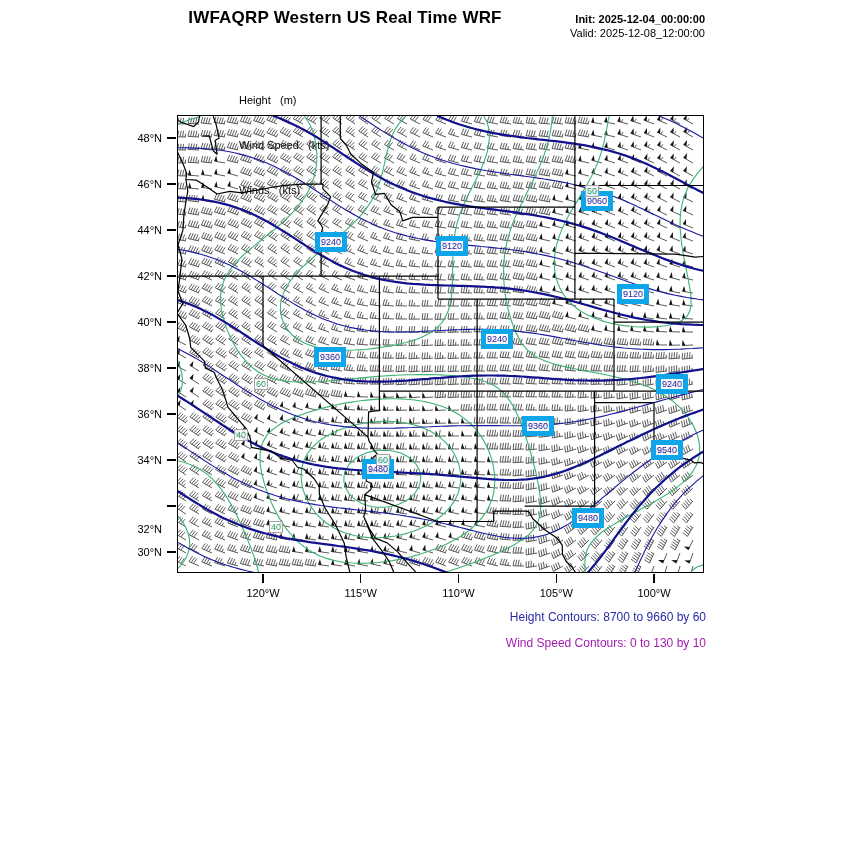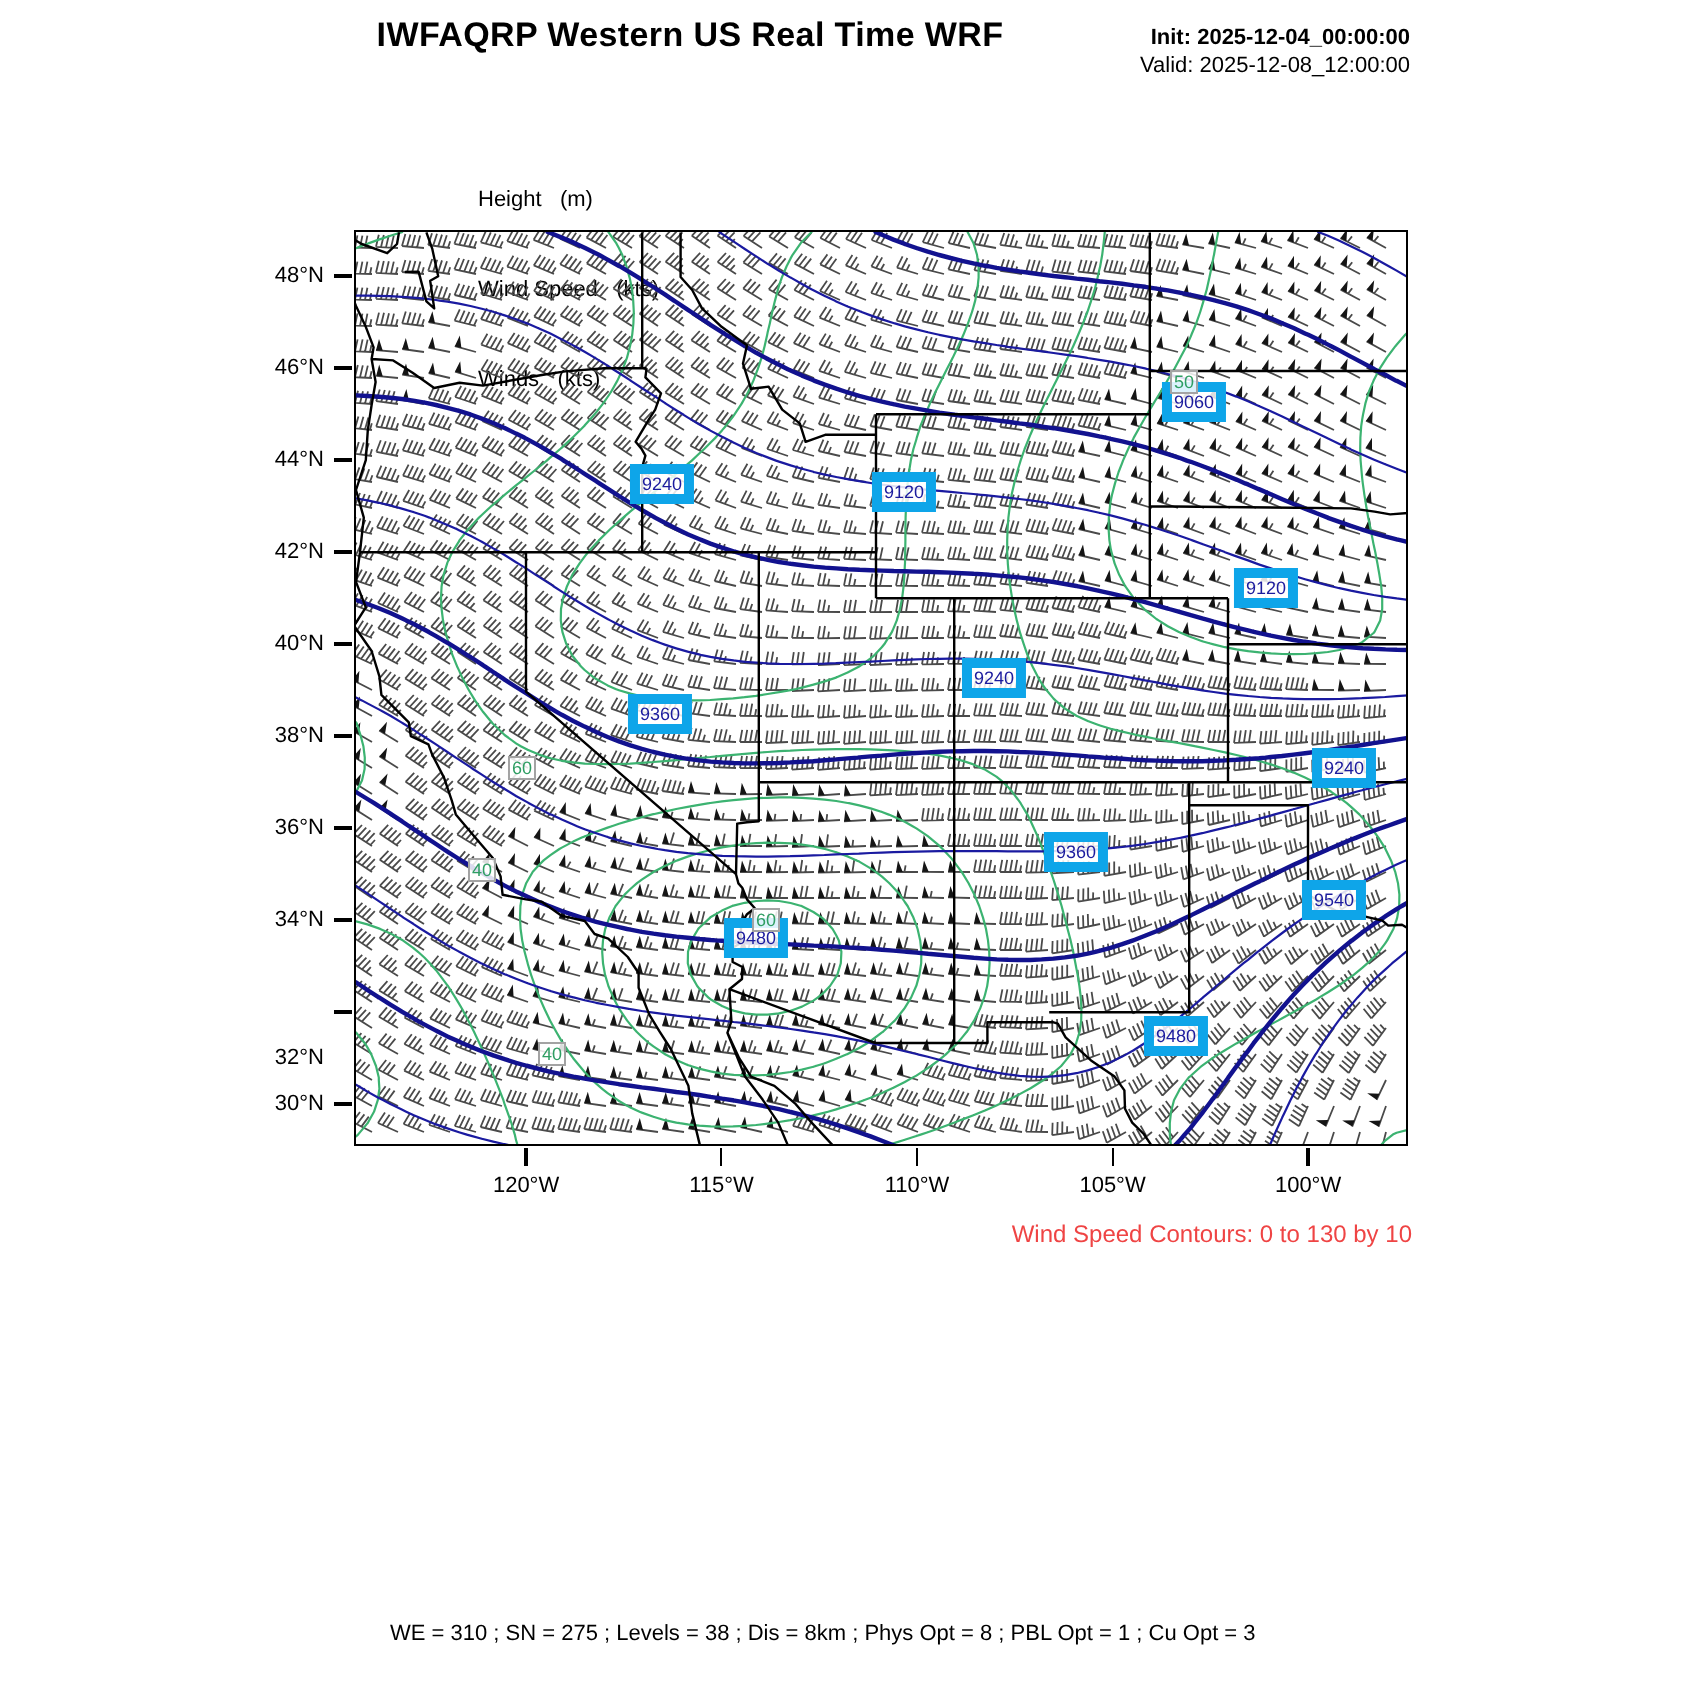--- a/index.html
+++ b/index.html
@@ -4,21 +4,21 @@
 <style>
   html,body{margin:0;padding:0;background:#ffffff;}
   body{width:850px;height:850px;position:relative;font-family:"Liberation Sans", sans-serif;color:#000;overflow:hidden;}
   .abs{position:absolute;}
   #plot-title{left:150px;top:8px;width:390px;text-align:center;font-size:17px;font-weight:bold;letter-spacing:.2px;}
   #times{top:12px;right:145px;text-align:right;font-size:11px;line-height:14px;}
   #times .init-line{font-weight:bold;}
   #legend{left:195px;top:63px;font-size:11px;line-height:15px;white-space:pre;margin-left:44px;}
   #captions{right:144px;top:604px;text-align:right;font-size:12px;line-height:26px;}
   #caption-height{color:#2a2aa8;}
-  #caption-wind{color:#ef4444;}
+  #caption-wind{color:#a21caf;}
   #footerblk{left:195px;top:810px;font-size:11px;line-height:14px;}
   #map-frame{border:1.6px solid #000;background:transparent;}
   svg{position:absolute;left:0;top:0;pointer-events:none;}
   .lat-label{position:absolute;width:46px;text-align:right;font-size:11px;}
   .lon-label{position:absolute;width:60px;text-align:center;font-size:11px;}
   .tickh{position:absolute;height:1.4px;width:9px;background:#000;}
   .tickv{position:absolute;width:1.4px;height:9px;background:#000;}
   .hlabel{position:absolute;transform:translate(-50%,-50%);font-size:9px;color:#1c1c9e;
           background:rgba(255,255,255,.85);border:5px solid #0ea5e9;padding:0 1px;line-height:10px;}
   .wlabel{position:absolute;transform:translate(-50%,-50%);font-size:9px;color:#2f9e63;
@@ -102,18 +102,18 @@
     <div class="hlabel" style="left: 378px; top: 469px;">9480</div>
     <div class="hlabel" style="left: 588px; top: 518px;">9480</div>
     <div class="wlabel" style="left: 592px; top: 191px;">50</div>
     <div class="wlabel" style="left: 261px; top: 384px;">60</div>
     <div class="wlabel" style="left: 241px; top: 435px;">40</div>
     <div class="wlabel" style="left: 383px; top: 460px;">60</div>
     <div class="wlabel" style="left: 276px; top: 527px;">40</div>
   </div>
 
 <div class="abs" id="captions">
+  <div id="caption-height">Height Contours: 8700 to 9660 by 60</div>
   <div id="caption-wind">Wind Speed Contours: 0 to 130 by 10</div>
 </div>
 
 <div class="abs" id="footerblk">
-  <div>WE = 310 ; SN = 275 ; Levels = 38 ; Dis = 8km ; Phys Opt = 8 ; PBL Opt = 1 ; Cu Opt = 3</div>
 </div>
 
 </body></html>

